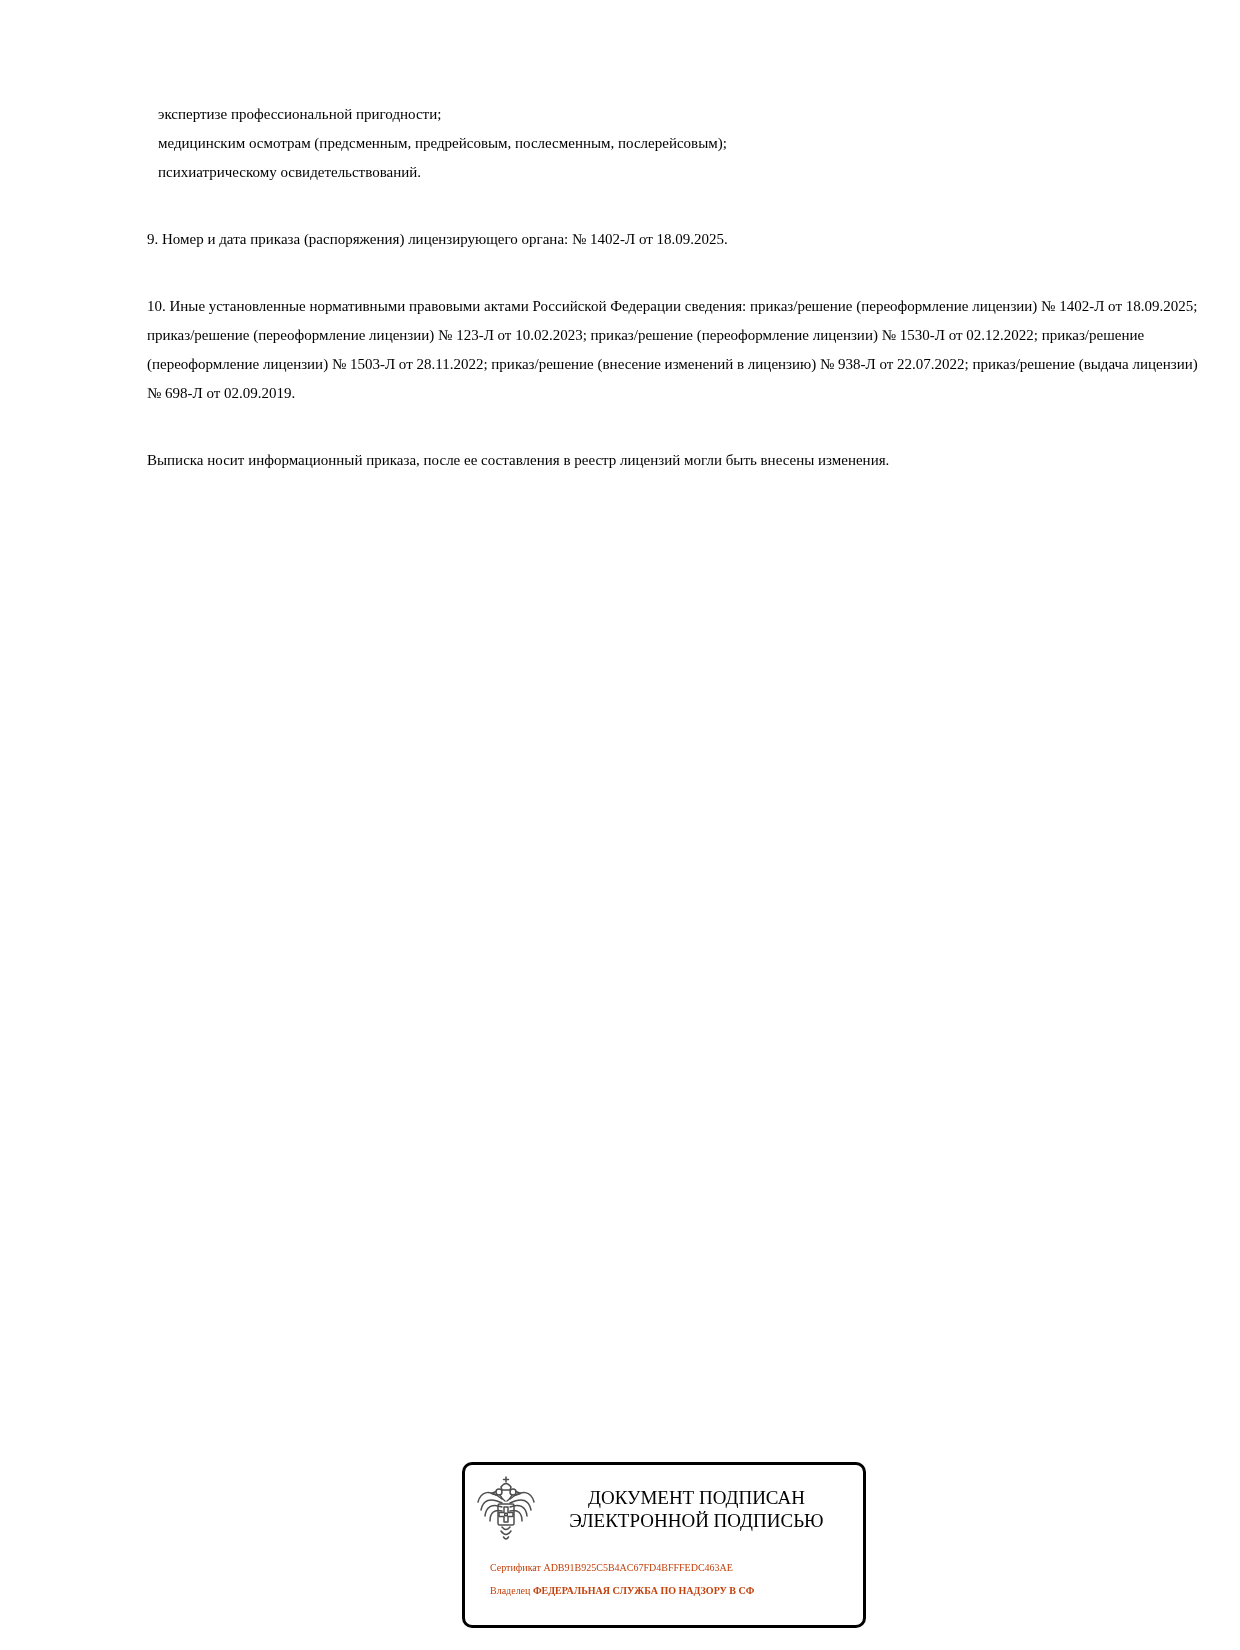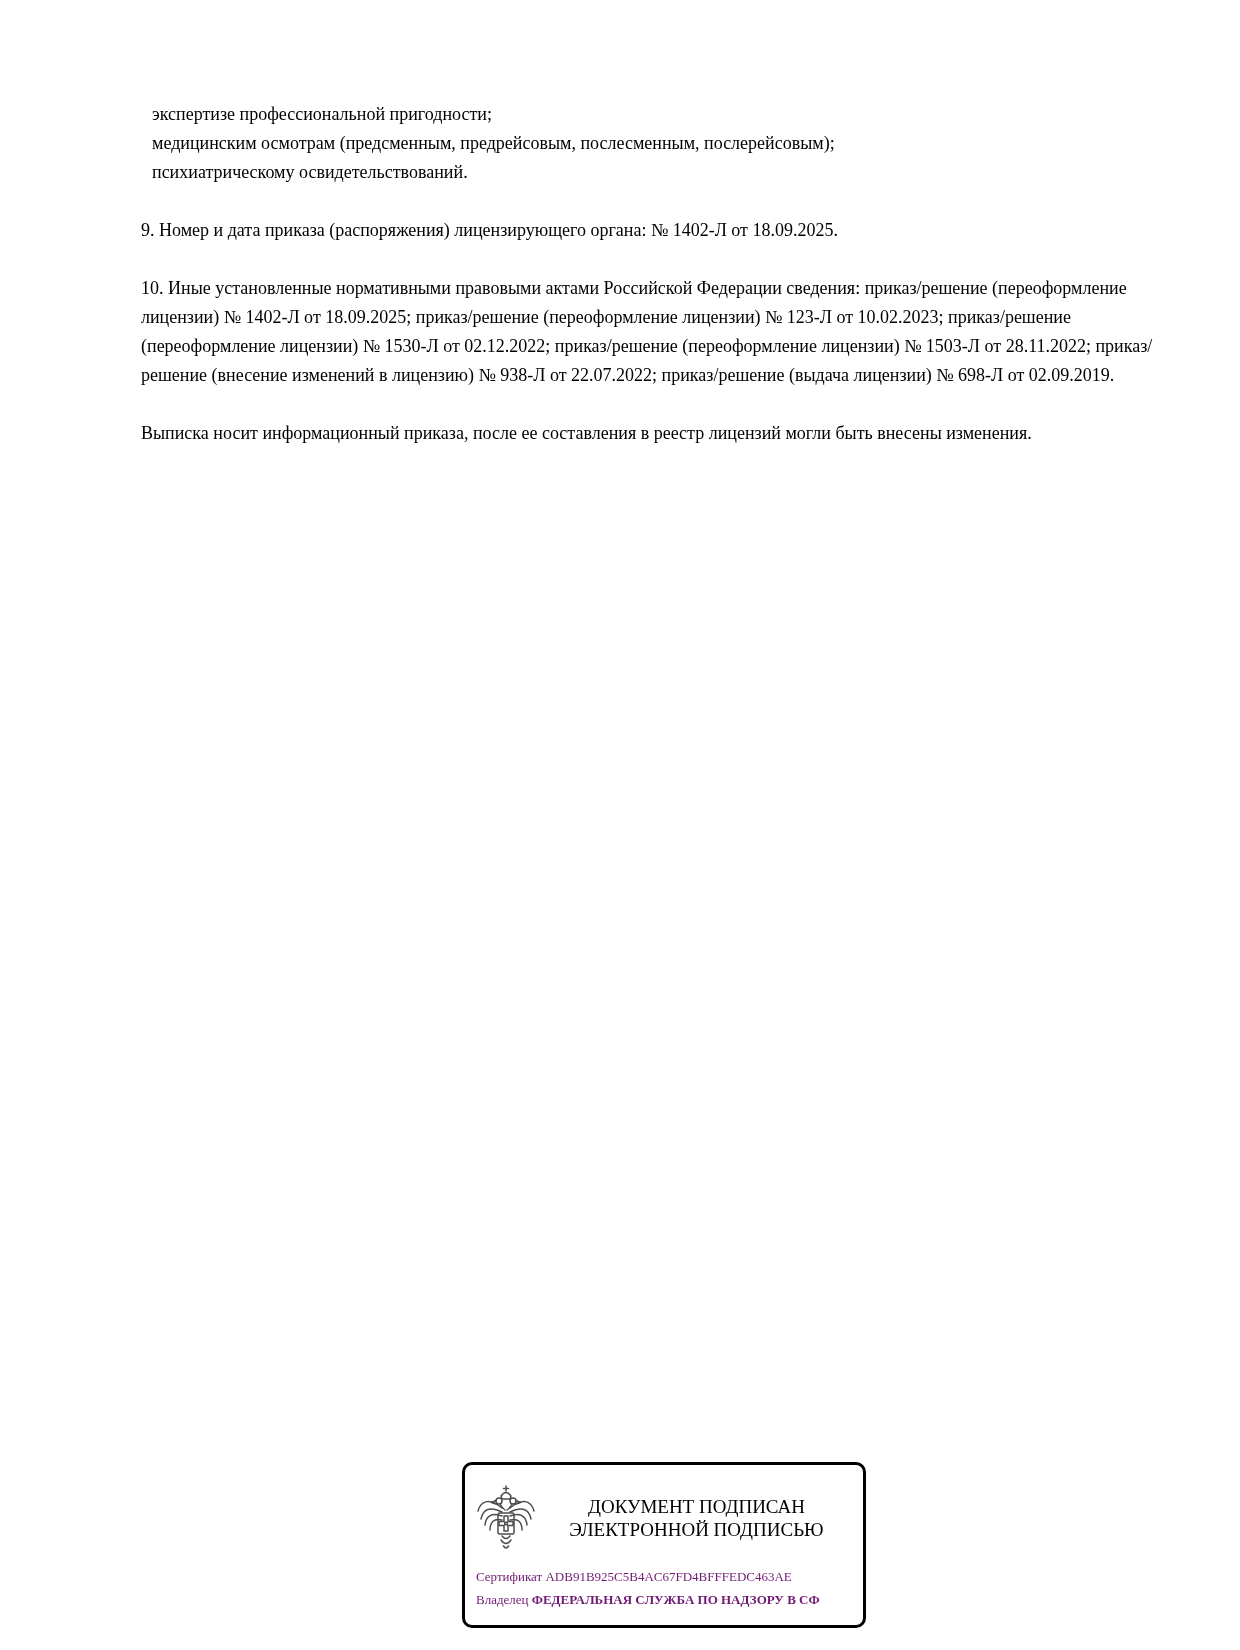--- a/index.html
+++ b/index.html
@@ -9,64 +9,64 @@
     background: #ffffff;
     position: relative;
     font-family: "Liberation Serif", serif;
     color: #000000;
     overflow: hidden;
   }
 
   
   .doc-text {
     position: absolute;
-    left: 141px;
+    left: 147px;
     top: 100px;
     width: 1062px;
-    font-size: 18px;
+    font-size: 15px;
     line-height: 29px;
     color: #000000;
   }
   .doc-text p { margin: 0; }
   .doc-text p.indent { padding-left: 11px; }
-  .doc-text p.gap { margin-top: 29px; }
+  .doc-text p.gap { margin-top: 38px; }
 
   
   .stamp {
     position: absolute;
     left: 462px;
     top: 1462px;
     width: 404px;
     height: 166px;
     box-sizing: border-box;
     border: 3px solid #000000;
     border-radius: 10px;
     overflow: hidden;
     background: #ffffff;
   }
   .stamp-top {
     display: flex;
     align-items: flex-start;
-    padding: 20px 6px 0 11px;
+    padding: 11px 6px 0 11px;
   }
   .emblem { flex: none; width: 60px; height: 72px; }
   .stamp-title {
     flex: 1;
     text-align: center;
     font-size: 19px;
     line-height: 23px;
     padding-top: 10px;
     color: #000000;
     white-space: nowrap;
   }
   .stamp-fields {
-    padding: 8px 0 0 11px;
-    font-size: 13px;
+    padding: 8px 0 0 25px;
+    font-size: 10px;
     line-height: 23px;
-    color: #701a75;
+    color: #c2410c;
   }
   .field-line { white-space: nowrap; }
   .field-line .owner-name { font-weight: bold; }
 </style>
 </head>
 <body>
 
 <div class="doc-text">
   <p class="indent">экспертизе профессиональной пригодности;</p>
   <p class="indent">медицинским осмотрам (предсменным, предрейсовым, послесменным, послерейсовым);</p>

